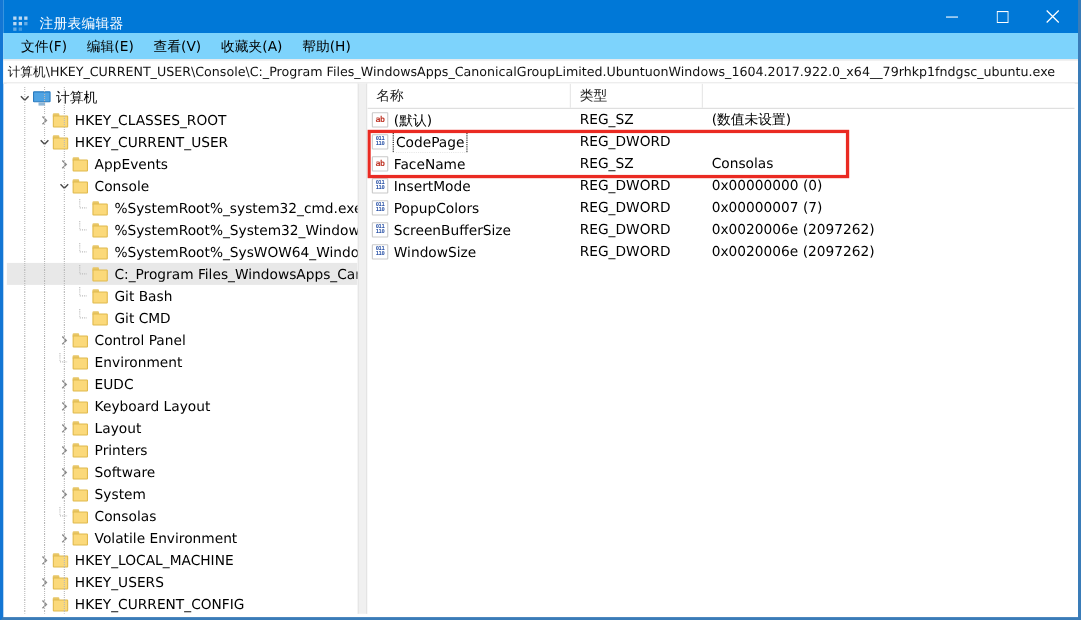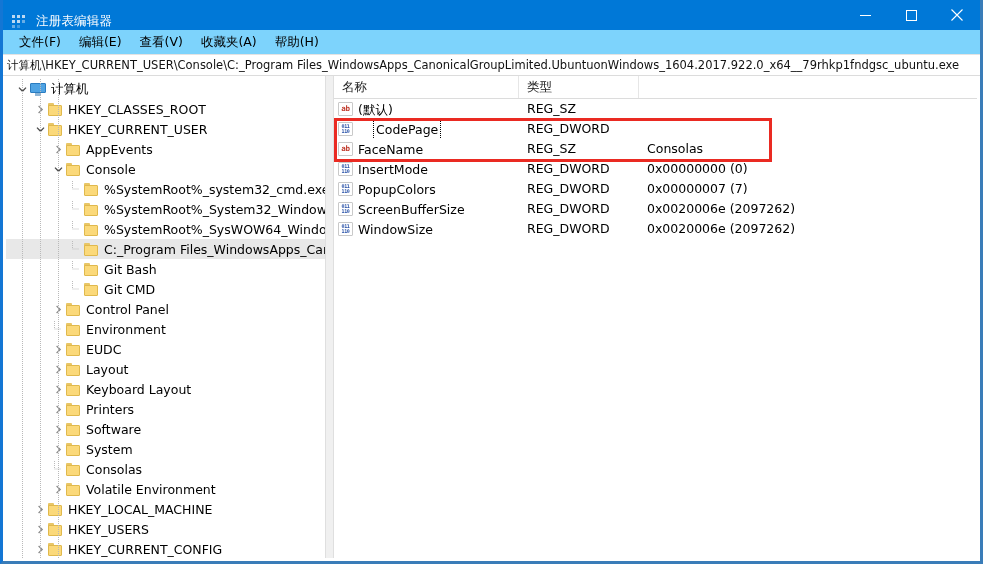--- a/index.html
+++ b/index.html
@@ -144,21 +144,21 @@
   }
   .vicon span{
     position:absolute;left:0;right:0;top:50%;transform:translateY(-50%);
     text-align:center;font-size:7px;line-height:6px;font-weight:bold;
     font-family:"DejaVu Sans Mono","Liberation Mono",monospace;
   }
   .vicon.sz span{color:#c0392b;font-size:7.5px;letter-spacing:-.3px;}
   .vicon.dw span{color:#2c54a8;font-size:5px;line-height:5px;letter-spacing:-.4px;}
   .focusbox{
     outline:1px dotted #000;outline-offset:0px;
-    display:inline-block;padding:0 2px;margin-left:16px;
+    display:inline-block;padding:0 2px;
   }
   .redbox{
     position:absolute;border:3px solid #ea2a22;box-sizing:border-box;
     pointer-events:none;
   }
 </style>
 </head>
 <body>
 
 <div class="window">
@@ -394,34 +394,34 @@
             <div style="width: 44px; flex: 0 0 44px;"></div>
             <div class="chev">
               <svg width="9" height="9" viewBox="0 0 9 9">
                 <path d="M2.6 1 L6.2 4.5 L2.6 8" fill="none" stroke="#8a8a8a" stroke-width="1.3"></path>
               </svg>
             </div>
             <div class="folder">
               <div class="tab"></div>
               <div class="body"></div>
             </div>
+            <div class="nlabel">Keyboard Layout</div>
+          </div>
+          <div class="node">
+            <div style="width: 44px; flex: 0 0 44px;"></div>
+            <div class="chev">
+              <svg width="9" height="9" viewBox="0 0 9 9">
+                <path d="M2.6 1 L6.2 4.5 L2.6 8" fill="none" stroke="#8a8a8a" stroke-width="1.3"></path>
+              </svg>
+            </div>
+            <div class="folder">
+              <div class="tab"></div>
+              <div class="body"></div>
+            </div>
             <div class="nlabel">Layout</div>
-          </div>
-          <div class="node">
-            <div style="width: 44px; flex: 0 0 44px;"></div>
-            <div class="chev">
-              <svg width="9" height="9" viewBox="0 0 9 9">
-                <path d="M2.6 1 L6.2 4.5 L2.6 8" fill="none" stroke="#8a8a8a" stroke-width="1.3"></path>
-              </svg>
-            </div>
-            <div class="folder">
-              <div class="tab"></div>
-              <div class="body"></div>
-            </div>
-            <div class="nlabel">Keyboard Layout</div>
           </div>
           <div class="node">
             <div style="width: 44px; flex: 0 0 44px;"></div>
             <div class="chev">
               <svg width="9" height="9" viewBox="0 0 9 9">
                 <path d="M2.6 1 L6.2 4.5 L2.6 8" fill="none" stroke="#8a8a8a" stroke-width="1.3"></path>
               </svg>
             </div>
             <div class="folder">
               <div class="tab"></div>
@@ -536,20 +536,21 @@
       </div>
       <div id="list-root">
           <div class="lrow">
             <div class="cell c-name namecell">
               <div class="vicon sz">
                 <span>ab</span>
               </div>
               <span>(默认)</span>
             </div>
             <div class="cell c-type">REG_SZ</div>
+            <div class="cell c-data">(数值未设置)</div>
           </div>
           <div class="lrow">
             <div class="cell c-name namecell">
               <div class="vicon dw">
                 <span>011<br>110</span>
               </div>
               <span class="focusbox">CodePage</span>
             </div>
             <div class="cell c-type">REG_DWORD</div>
           </div>

